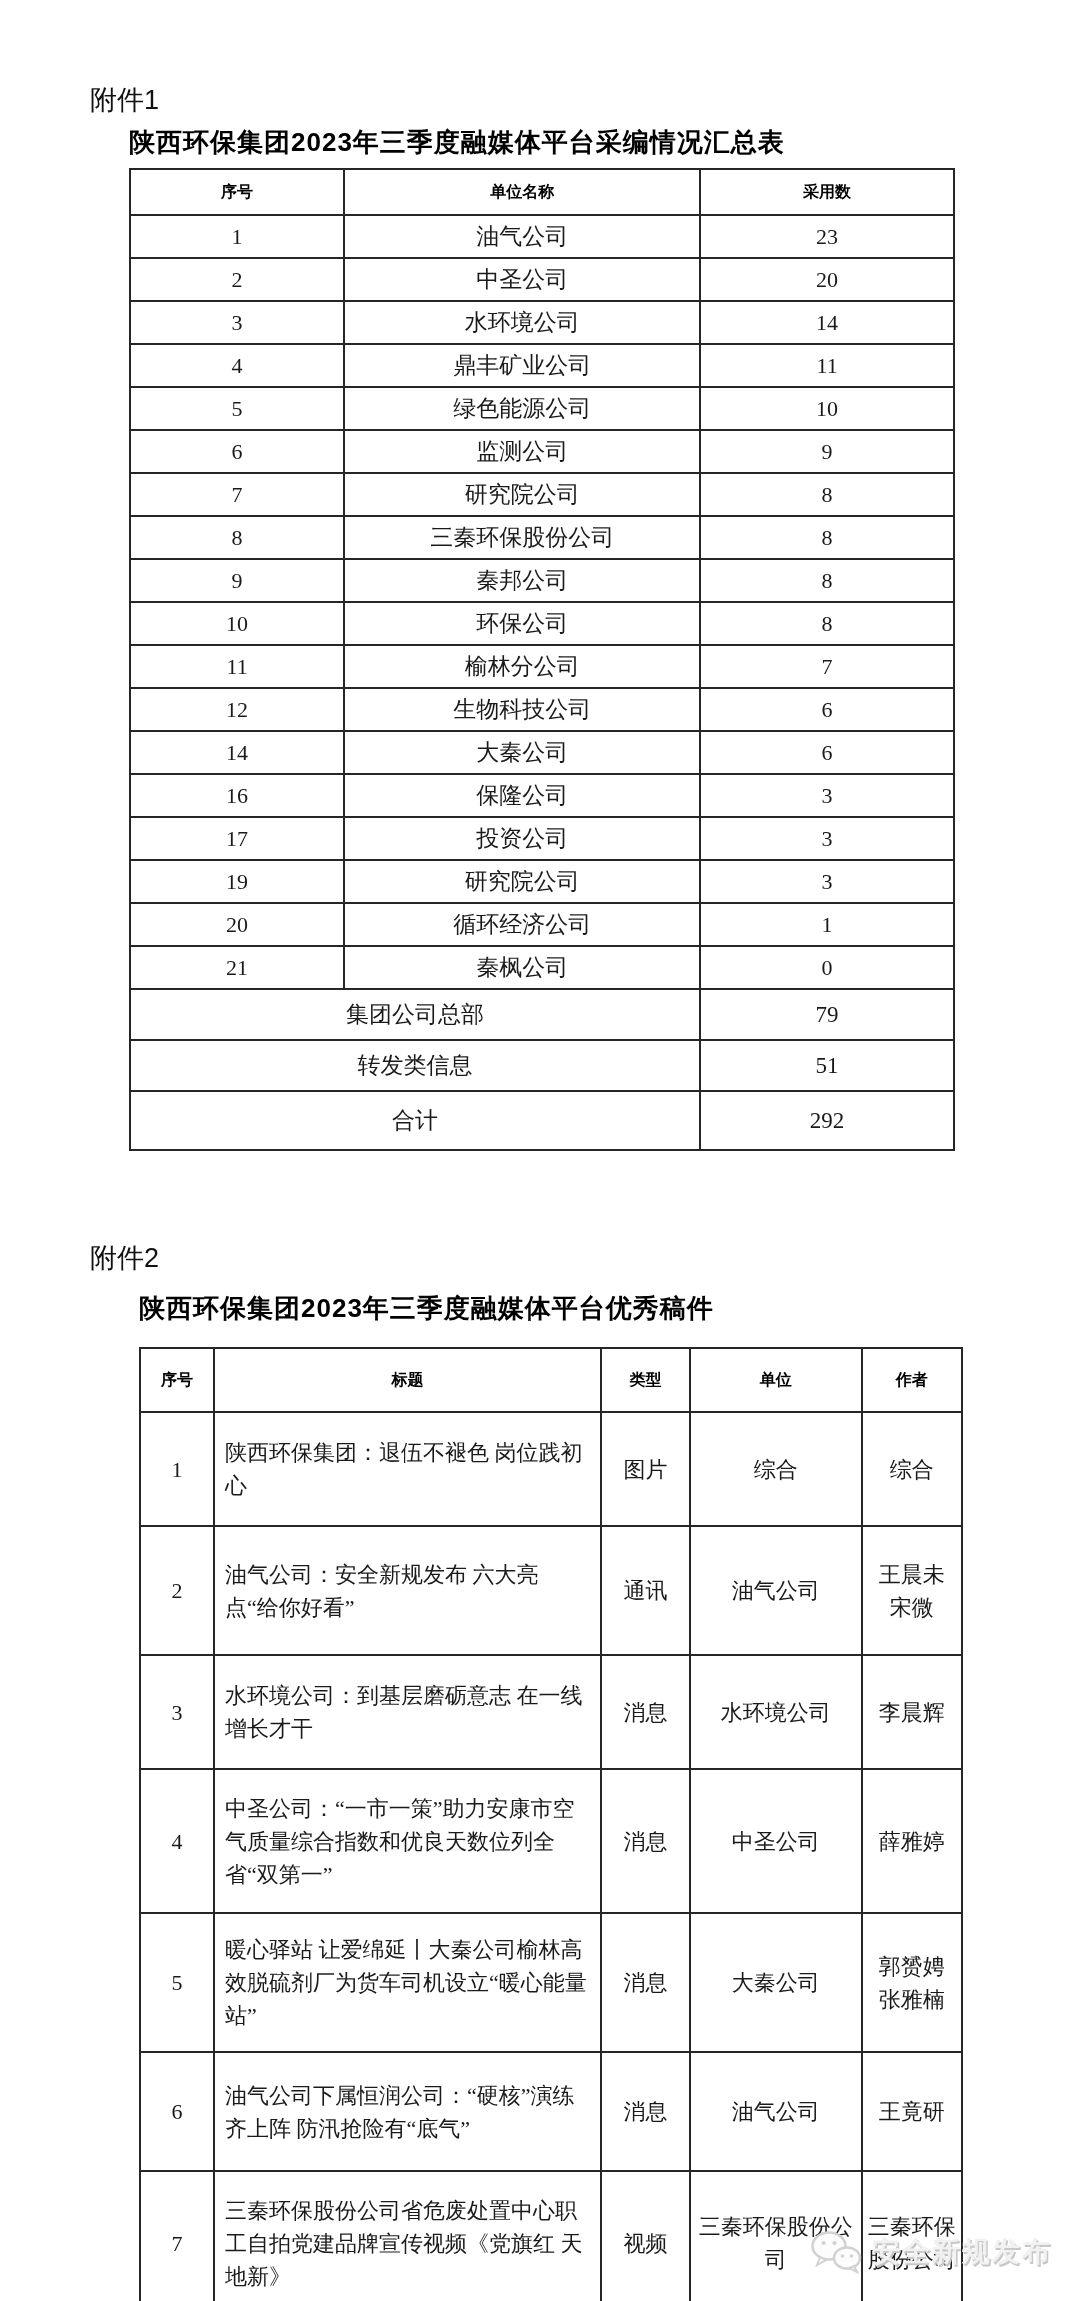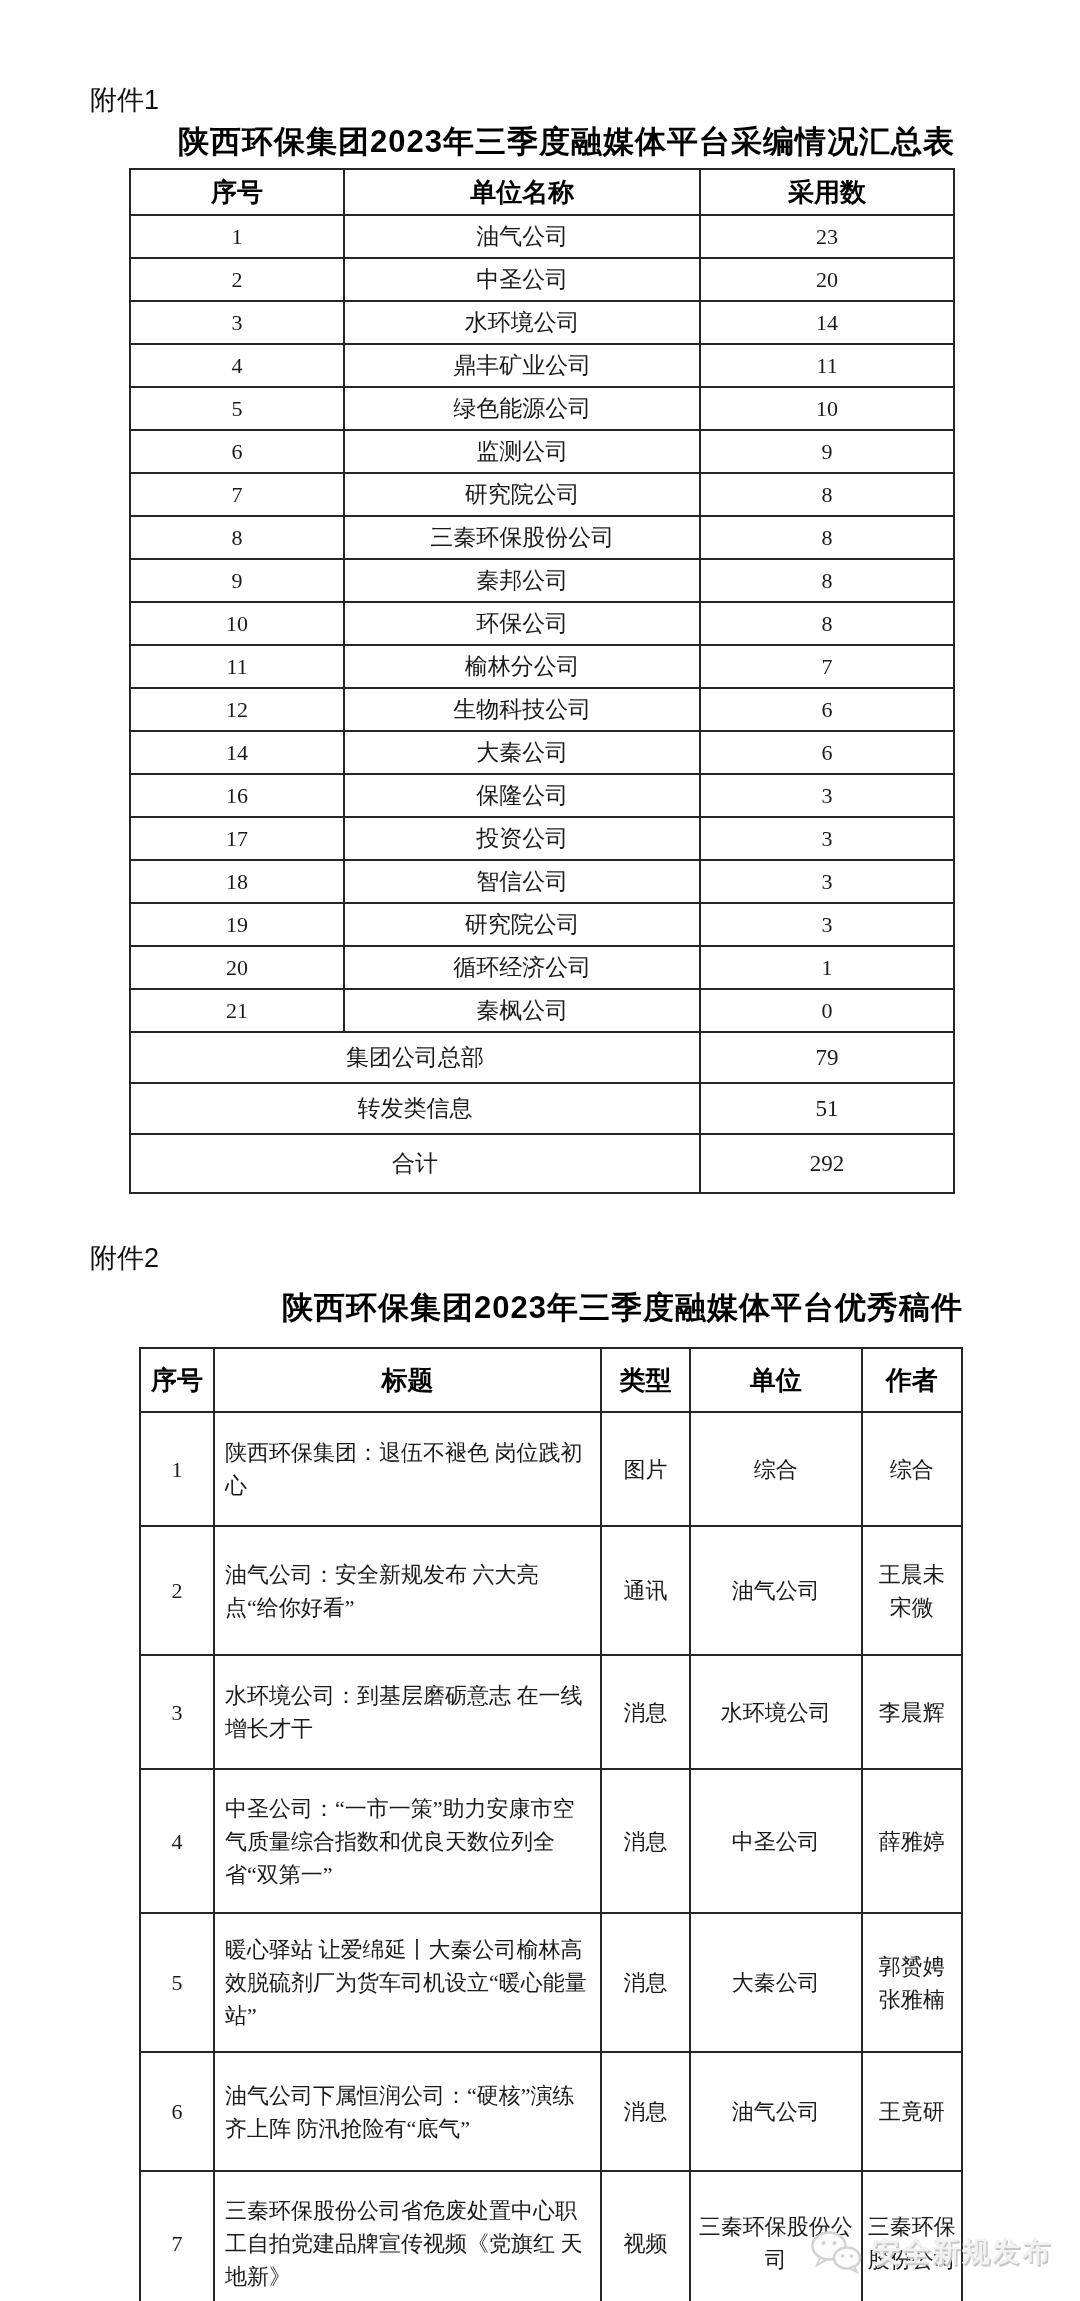--- a/index.html
+++ b/index.html
@@ -8,32 +8,32 @@
     font-family:"Liberation Serif","DejaVu Serif",serif;color:#1a1a1a;
     overflow:hidden;
   }
   .attach-label{
     position:absolute;left:90px;font-size:27px;
     font-family:"Liberation Sans","DejaVu Sans",sans-serif;color:#111;
   }
   #attach1-label{top:82px;}
   #attach2-label{top:1240px;}
   .doc-title{
-    position:absolute;margin:0;text-align:right;font-weight:bold;
-    font-size:31px;line-height:40px;color:#000;
+    position:absolute;margin:0;text-align:left;font-weight:bold;
+    font-size:26px;line-height:40px;color:#000;
     font-family:"Liberation Sans","DejaVu Sans",sans-serif;letter-spacing:1px;
   }
   #table1-title{left:129px;width:826px;top:122px;}
   #table2-title{left:139px;width:824px;top:1288px;}
 
   table{border-collapse:collapse;position:absolute;table-layout:fixed;background:#fff;}
   th,td{border:2px solid #262626;padding:0;vertical-align:middle;}
   th{
     font-family:"Liberation Sans","DejaVu Sans",sans-serif;
-    font-weight:bold;font-size:26px;text-align:center;color:#000;
+    font-weight:bold;font-size:16px;text-align:center;color:#000;
   }
 
   
   #table1{left:129px;top:168px;width:826px;}
   #table1 col.c1{width:26%;} #table1 col.c2{width:43.2%;} #table1 col.c3{width:30.8%;}
   #table1 thead th{height:44px;}
   #table1 tbody td{height:41px;text-align:center;font-size:23px;}
   #table1 td.num-cell{font-size:22px;font-family:"Liberation Serif","DejaVu Serif",serif;}
   #table1 tr.summary-row td{height:49px;font-size:23px;}
   #table1 tr.total-row td{height:57px;}
@@ -154,25 +154,20 @@
         <td class="num-cell">6</td>
       </tr>
       <tr>
         <td class="num-cell">16</td>
         <td>保隆公司</td>
         <td class="num-cell">3</td>
       </tr>
       <tr>
         <td class="num-cell">17</td>
         <td>投资公司</td>
-        <td class="num-cell">3</td>
-      </tr>
-      <tr>
-        <td class="num-cell">18</td>
-        <td>智信公司</td>
         <td class="num-cell">3</td>
       </tr>
       <tr>
         <td class="num-cell">19</td>
         <td>研究院公司</td>
         <td class="num-cell">3</td>
       </tr>
       <tr>
         <td class="num-cell">20</td>
         <td>循环经济公司</td>

